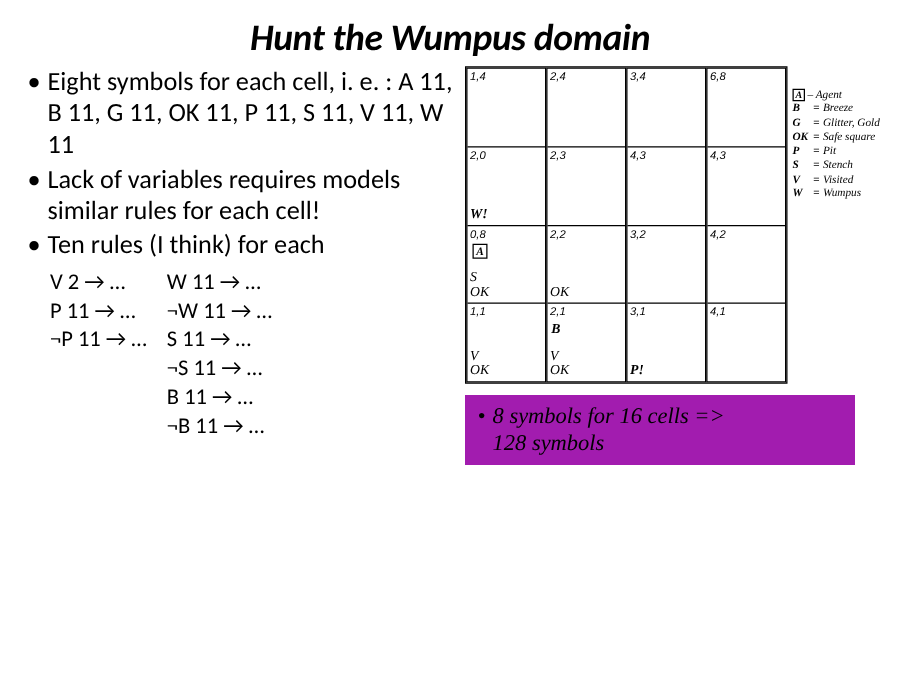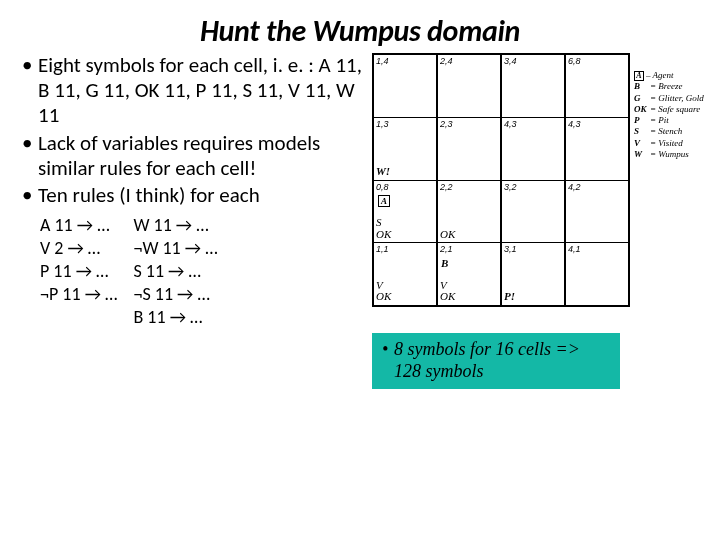--- a/index.html
+++ b/index.html
@@ -136,27 +136,27 @@
     font-size: 8px;
     vertical-align: middle;
     margin-right: 2px;
   }
   .legend .sym {
     display: inline-block;
     width: 16px;
     font-weight: 700;
   }
   .summary {
-    margin-top: 26px;
-    background: #14b8a6;
+    margin-top: 9px;
+    background: #a21caf;
     font-family: "Times New Roman", serif;
     font-size: 18px;
     line-height: 1.22;
     padding: 6px 6px 6px 10px;
-    width: 248px;
+    width: 312px;
   }
   .summary li {
     list-style: none;
     position: relative;
     padding-left: 12px;
   }
   .summary li::before {
     content: "•";
     position: absolute;
     left: 0;
@@ -172,46 +172,46 @@
 
   <div class="left">
     <ul class="bullets">
       <li>Eight symbols for each cell, i. e. : A 11, B 11, G 11, OK 11, P 11, S 11, V 11, W 11</li>
       <li>Lack of variables requires models similar rules for each cell!</li>
       <li>Ten rules (I think) for each</li>
     </ul>
 
     <div class="rules">
       <div class="col">
-        <div>A 11 → …</div>
         <div>V 2 → …</div>
         <div>P 11 → …</div>
         <div>¬P 11 → …</div>
       </div>
       <div class="col">
         <div>W 11 → …</div>
         <div>¬W 11 → …</div>
         <div>S 11 → …</div>
         <div>¬S 11 → …</div>
         <div>B 11 → …</div>
+        <div>¬B 11 → …</div>
       </div>
     </div>
   </div>
 
   <div class="right">
     <div class="gridwrap">
 
       <div class="grid">
 
         <div class="gc">
           <div class="gr">
               <span class="coord">1,4</span>
             </div>
           <div class="gr">
-              <span class="coord">1,3</span>
+              <span class="coord">2,0</span>
               <div class="ct"><span class="b">W!</span></div>
             </div>
           <div class="gr">
               <span class="coord">0,8</span>
               <div class="abox">A</div>
               <div class="ct" style="white-space:pre">S
 OK</div>
             </div>
           <div class="gr">
               <span class="coord">1,1</span>

